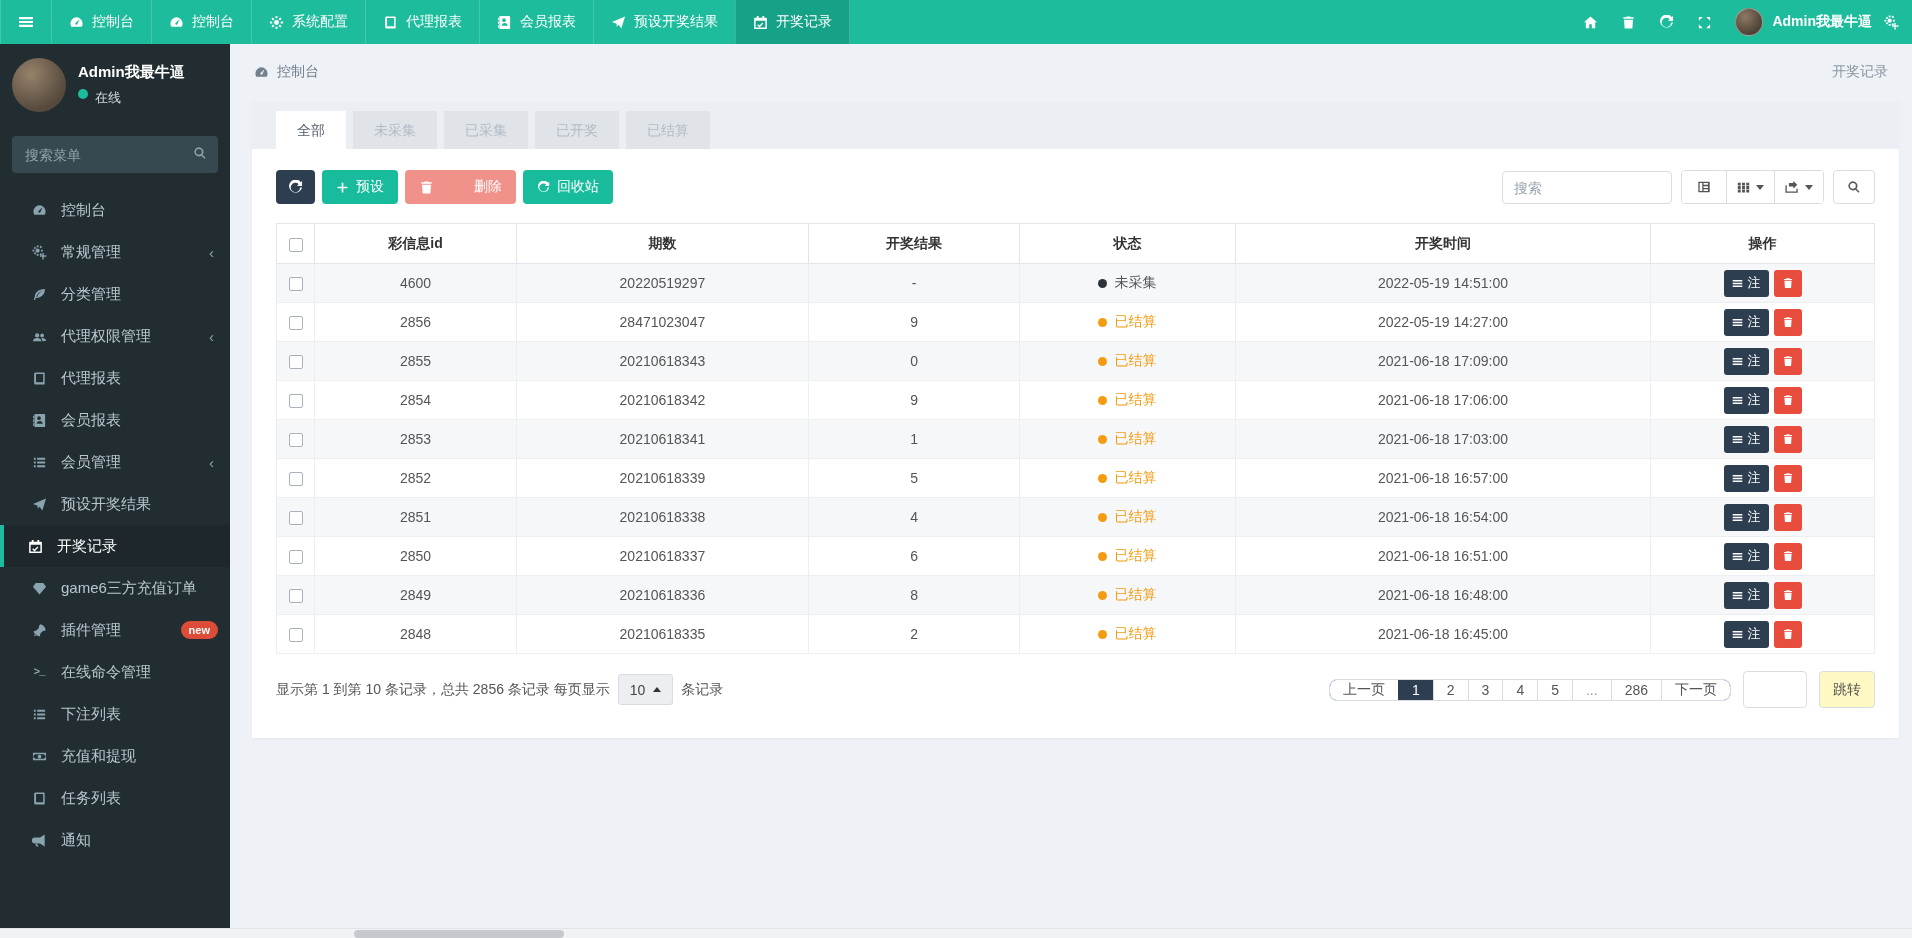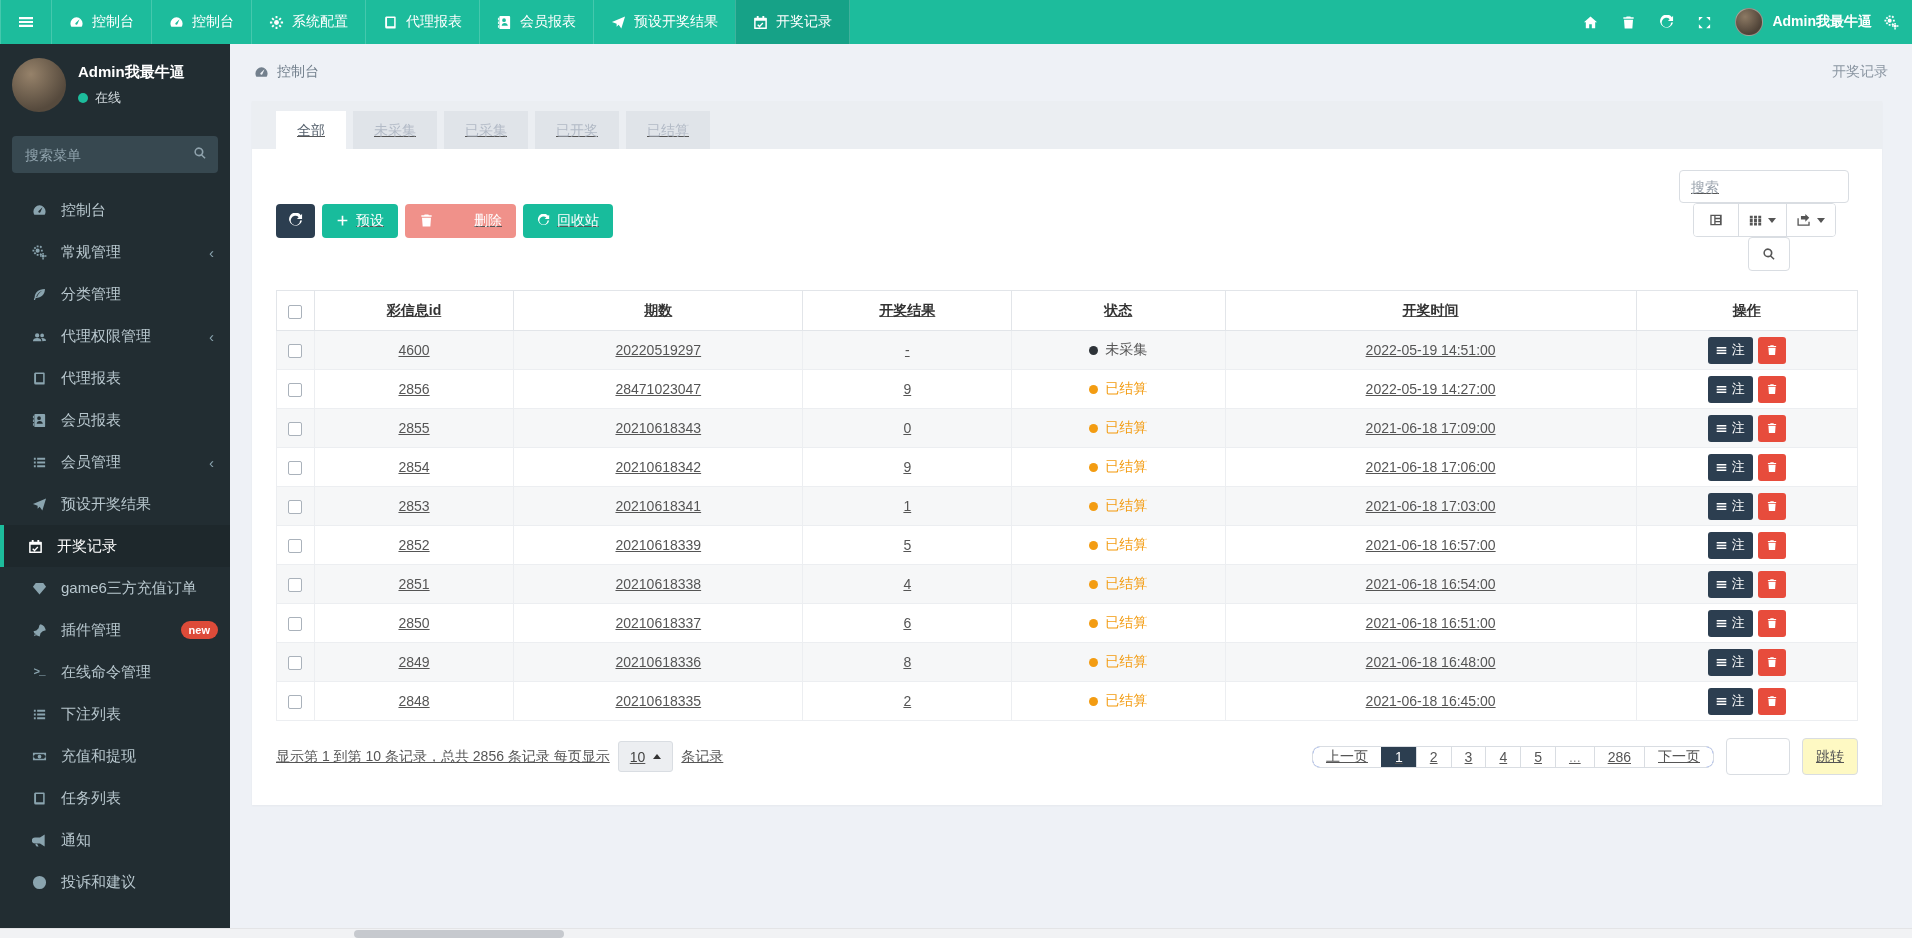--- a/index.html
+++ b/index.html
@@ -23,54 +23,54 @@
   .nav-iconbtn { width:38px; height:44px; display:flex; align-items:center; justify-content:center; cursor:pointer; }
   .nav-user { display:flex; align-items:center; gap:9px; padding:0 12px; cursor:pointer; }
   .nav-avatar { width:28px; height:28px; border-radius:50%; background:radial-gradient(circle at 35% 30%, #8d7a64, #4e4237 70%); border:1px solid rgba(255,255,255,.4); }
   .nav-username { font-size:14px; font-weight:bold; }
 
   
   .sidebar { position:absolute; top:44px; left:0; width:230px; height:884px; background:#222d32; color:#b8c7ce; z-index:20; }
   .user-panel { display:flex; align-items:center; gap:12px; padding:14px 12px 12px 12px; }
   .side-avatar { width:54px; height:54px; border-radius:50%; background:radial-gradient(circle at 35% 30%, #96826a, #564a3d 70%); flex:none; }
   .user-name { color:#fff; font-weight:bold; font-size:15px; margin-bottom:7px; }
-  .user-status { font-size:13px; color:#d2dade; display:flex; align-items:center; gap:7px; }
+  .user-status { font-size:13px; color:#d2dade; display:flex; align-items:flex-start; gap:7px; }
   .status-dot { width:10px; height:10px; border-radius:50%; background:#1dbc9c; display:inline-block; }
   .side-search { position:relative; margin:12px 12px 16px 12px;border-radius:13px; }
   .side-search input { width:100%; height:37px; background:#374850; border:none; border-radius:4px; color:#eee; font-size:14px; padding:0 34px 0 13px; outline:none; font-family:"Liberation Sans",sans-serif; }
   .side-search input::placeholder { color:#90a3ad; }
   .side-search .sicon { position:absolute; right:11px; top:10px; color:#90a3ad; }
   .menu { list-style:none; }
   .menu-item { height:42px; display:flex; align-items:center; padding-left:24px; font-size:15px; cursor:pointer; border-left:4px solid transparent; }
   .menu-item .micon { width:22px; margin-right:11px; color:#8aa4af; display:flex; justify-content:center; }
   .menu-item.active { background:#1e282c; color:#fff; border-left-color:#1dbc9c; padding-left:20px; }
   .menu-item.active .micon { color:#fff; }
   .chev { margin-left:auto; margin-right:16px; color:#8aa4af; font-size:15px; }
   .badge-new { margin-left:auto; margin-right:12px; background:#dd4b39; color:#fff; font-size:11px; font-weight:bold; padding:3px 8px; border-radius:10px; }
   .term-glyph { font-family:"Liberation Mono", monospace; font-size:11px; font-weight:bold; letter-spacing:-1px; }
 
   
   .content { position:absolute; left:230px; top:44px; right:0; bottom:0; }
   .breadcrumb-row { display:flex; justify-content:space-between; align-items:center; padding:19px 24px 16px 24px; font-size:14px; color:#73808d; }
   .bc-left { display:flex; align-items:center; gap:8px; }
   .bc-right { color:#8b96a2; }
 
-  .card { margin:4px 30px 0 22px; background:#fff; box-shadow:0 1px 2px rgba(0,0,0,.04);text-decoration:underline; }
+  .card { margin:4px 13px 0 22px; background:#fff; box-shadow:0 1px 2px rgba(0,0,0,.04); }
   .tabstrip { background:#ebeef2; padding:10px 24px 0 24px; display:flex; gap:7px; }
   .tab { height:38px; line-height:38px; padding:0 21px; background:#e0e4e9; color:#b2bac6; font-size:14px; cursor:pointer; }
   .tab.active { background:#fff; color:#55606c; }
   .card-body { padding:21px 24px 30px 24px; }
 
   
   .toolbar { display:flex; align-items:center; margin-bottom:19px; }
   .btn { height:34px; border:none; border-radius:4px; color:#fff; font-size:14px; display:inline-flex; align-items:center; gap:7px; padding:0 14px; margin-right:7px; cursor:pointer; font-family:"Liberation Sans",sans-serif;justify-content:space-between; }
   .btn-dark { background:#2c3e50; width:39px; padding:0; justify-content:center; }
   .btn-green { background:#18bc9c; }
   .btn-salmon { background:#f0918a;gap:40px; }
-  .toolbar-right { margin-left:auto; display:flex; align-items:center;flex-direction:column; }
+  .toolbar-right { margin-left:auto; display:flex; align-items:flex-end; }
   .tb-search { width:170px; height:33px; border:1px solid #d9dde2; border-radius:4px; padding:0 11px; font-size:14px; color:#555; margin-right:9px; outline:none; font-family:"Liberation Sans",sans-serif; }
   .tb-search::placeholder { color:#9aa3ad; }
   .btn-group { display:flex; border:1px solid #d9dde2; border-radius:4px; overflow:hidden; margin-right:9px; height:34px; background:#fff; }
   .bg-btn { min-width:44px; padding:0 10px; display:flex; align-items:center; justify-content:center; gap:6px; color:#555; border-left:1px solid #d9dde2; cursor:pointer; background:#fff; }
   .bg-btn:first-child { border-left:none; }
   .btn-mag { width:42px; height:34px; border:1px solid #d9dde2; border-radius:4px; background:#fff; display:flex; align-items:center; justify-content:center; color:#555; cursor:pointer; }
   .caret-down { width:0; height:0; border-left:4px solid transparent; border-right:4px solid transparent; border-top:5px solid #555; }
   .caret-up { width:0; height:0; border-left:4px solid transparent; border-right:4px solid transparent; border-bottom:5px solid #333; }
 
   
@@ -364,28 +364,20 @@
         </span>
         <span>任务列表</span>
       </li>
       <li class="menu-item">
         <span class="micon">
           <svg width="15" height="15" viewBox="0 0 16 16" fill="currentColor">
             <path d="M13.5 1.5v13l-5-3.3H3a2.2 2.2 0 0 1 0-6.4h5.5zM3.3 12.2l1.7 2.3h2l-1.7-3z"></path>
           </svg>
         </span>
         <span>通知</span>
-      </li>
-      <li class="menu-item">
-        <span class="micon">
-          <svg width="15" height="15" viewBox="0 0 16 16" fill="currentColor">
-            <path d="M8 1a7 7 0 1 1 0 14A7 7 0 0 1 8 1zm-1 5.5h2V12H7zM7 3.8h2v1.8H7z"></path>
-          </svg>
-        </span>
-        <span>投诉和建议</span>
       </li>
     </ul>
 </div>
 
 <div class="content">
   <div class="breadcrumb-row">
     <div class="bc-left">
       <span id="bc-icon">
           <svg width="15" height="15" viewBox="0 0 16 16" fill="currentColor">
             <path d="M8 2.5A6.5 6.5 0 0 0 1.5 9c0 1.3.4 2.5 1 3.5h11a6.6 6.6 0 0 0 1-3.5A6.5 6.5 0 0 0 8 2.5zm.9 7.4a1.2 1.2 0 1 1-1.9-1.5l4.2-3.8-2.3 5.3z"></path>

